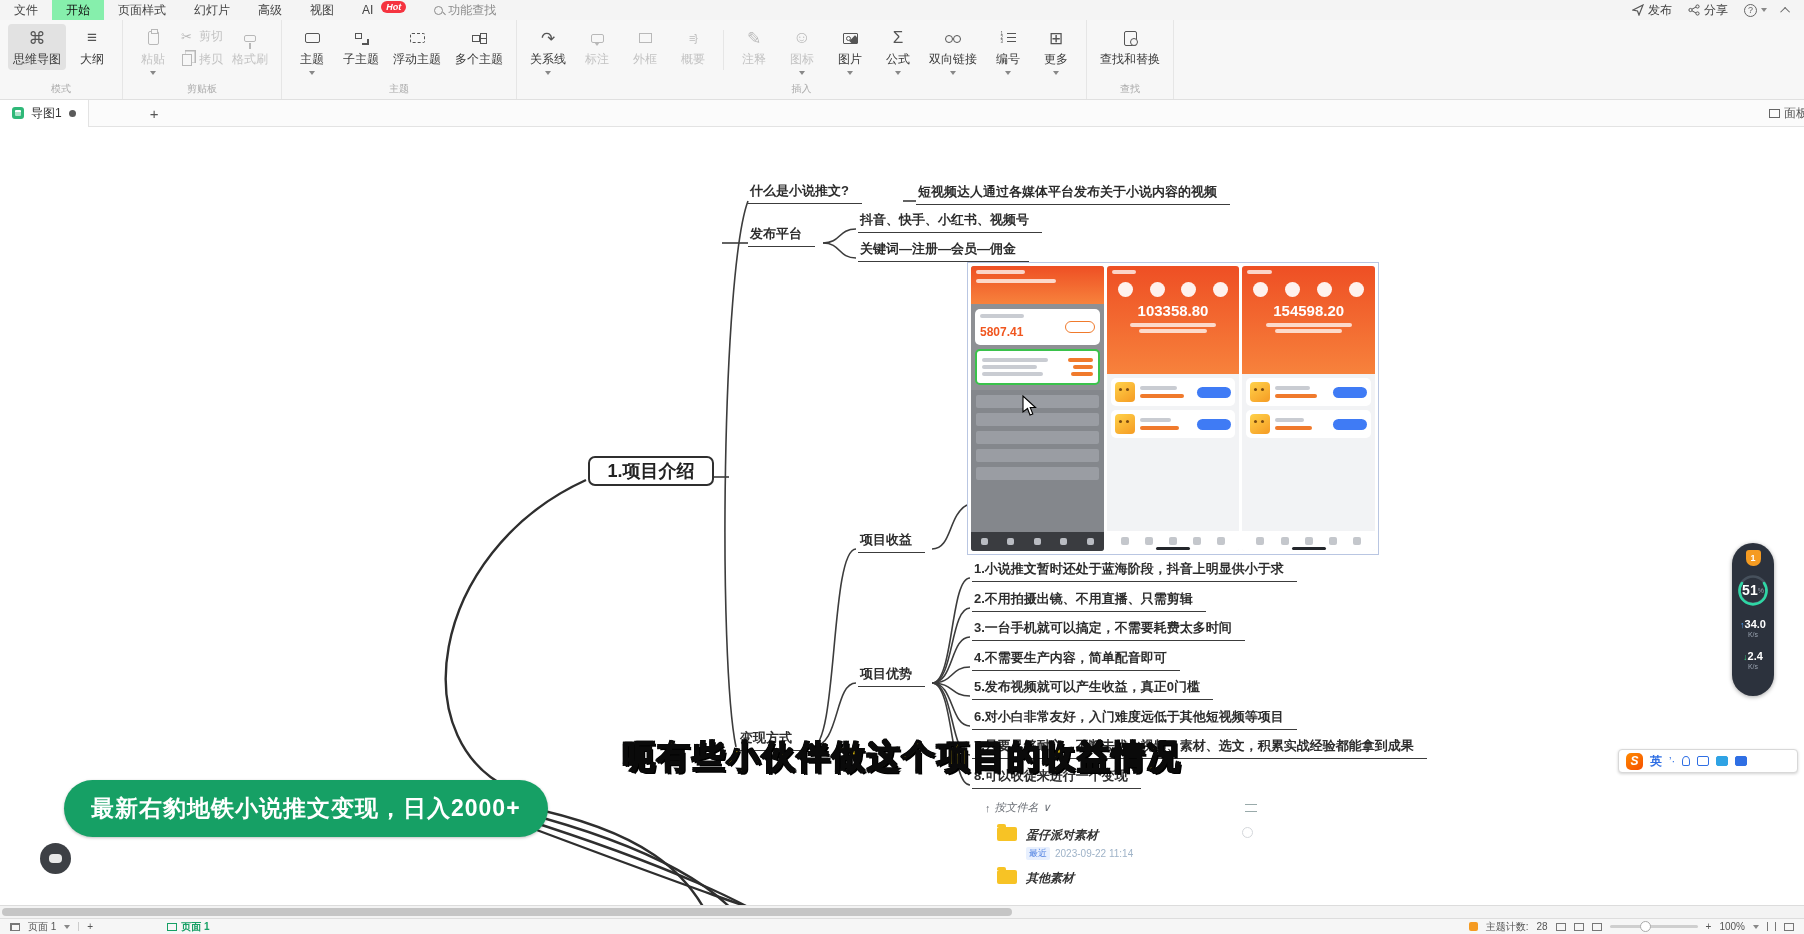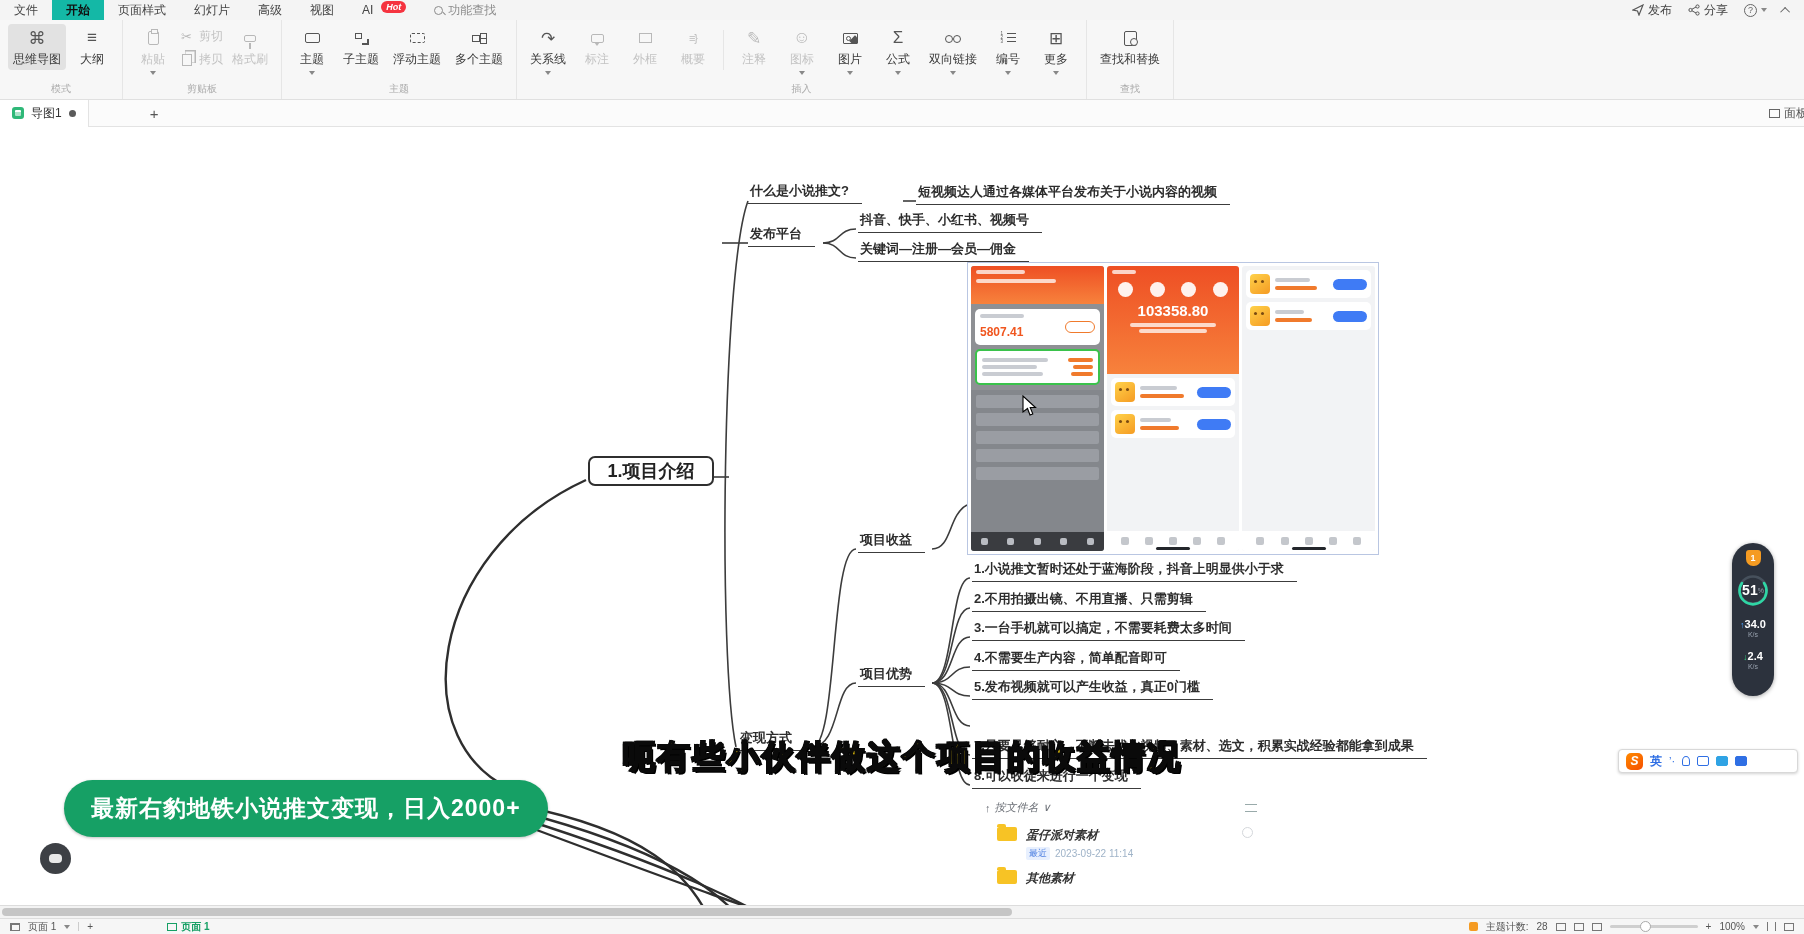--- a/index.html
+++ b/index.html
@@ -4,21 +4,21 @@
 <style>
   * { margin:0; padding:0; box-sizing:border-box; }
   html,body { background:#dfe1e5; }
   #app { position:relative; width:1804px; height:934px; overflow:hidden;
          background:#fff; font-family:"Liberation Sans",sans-serif; color:#333; }
 
   
   .menubar { position:absolute; left:0; top:0; width:100%; height:20px; background:#f4f4f4;
              display:flex; align-items:center; font-size:12px; color:#444; }
   .mtab { padding:2px 14px; height:20px; display:flex; align-items:center; cursor:default; }
-  .mtab.active { font-weight:bold; color:#111; background:#14b8a6; }
+  .mtab.active { font-weight:normal; color:#111; background:#86efac; }
   .hotbadge { background:#f5333f; color:#fff; font-size:9px; font-style:italic; font-weight:bold;
               border-radius:7px; padding:0 5px; height:12px; line-height:12px; margin-left:2px; transform:translateY(-3px); }
   .menusearch { display:flex; align-items:center; gap:5px; color:#8b8b8b; margin-left:28px; }
   .mag { width:9px; height:9px; border:1.4px solid #8b8b8b; border-radius:50%; position:relative; }
   .mag:after { content:""; position:absolute; width:4px; height:1.4px; background:#8b8b8b;
                right:-4px; bottom:-1px; transform:rotate(45deg); }
   .menuright { margin-left:auto; display:flex; align-items:center; gap:16px; padding-right:14px; color:#444; }
   .mr-item { display:flex; align-items:center; gap:4px; }
   .helpcircle { width:13px; height:13px; border:1.2px solid #666; border-radius:50%; font-size:9px;
                 display:flex; align-items:center; justify-content:center; color:#666; }
@@ -451,20 +451,21 @@
     <div class="lbl" style="left:858px; top:113px;">关键词—注册—会员—佣金</div>
     <div class="lbl" style="left:858px; top:404px;">项目收益</div>
     <div class="lbl" style="left:858px; top:538px;">项目优势</div>
     <div class="lbl" style="left:738px; top:602px;">变现方式</div>
 
     <div class="lbl" style="left:972px; top:433px;">1.小说推文暂时还处于蓝海阶段，抖音上明显供小于求</div>
     <div class="lbl" style="left:972px; top:463px;">2.不用拍摄出镜、不用直播、只需剪辑</div>
     <div class="lbl" style="left:972px; top:492px;">3.一台手机就可以搞定，不需要耗费太多时间</div>
     <div class="lbl" style="left:972px; top:522px;">4.不需要生产内容，简单配音即可</div>
     <div class="lbl" style="left:972px; top:551px;">5.发布视频就可以产生收益，真正0门槛</div>
+    <div class="lbl" style="left:972px; top:581px;">6.对小白非常友好，入门难度远低于其他短视频等项目</div>
     <div class="lbl" style="left:972px; top:610px;">7.只要足够耐心，不断去优化视频、素材、选文，积累实战经验都能拿到成果</div>
     <div class="lbl" style="left:972px; top:640px;">8.可以收徒来进行一个变现</div>
 
     <div class="shotframe">
 
       <div class="phone" style="background:#8e9094;">
         <div class="ph-head" style="height:38px;">
           <div class="bar" style="width:40%; margin-bottom:5px;"></div>
           <div class="bar" style="width:65%;"></div>
         </div>
@@ -542,20 +543,32 @@
             <i></i>
             <i></i>
             <i></i>
             <i></i>
             <i></i>
             <span class="homebar"></span>
           </div>
       </div>
 
       <div class="phone">
+        <div class="ph-head" style="height:108px;">
+          <div class="bar" style="width:20%; margin-bottom:4px;"></div>
+          <div class="circrow">
+              <i></i>
+              <i></i>
+              <i></i>
+              <i></i>
+            </div>
+          <div class="ph-balance">154598.20</div>
+          <div class="bar" style="width:70%; margin:2px auto;"></div>
+          <div class="bar" style="width:55%; margin:0 auto;"></div>
+        </div>
         <div class="ph-card">
             <div style="display:flex;align-items:center;gap:5px;">
           <span class="mascot"></span>
           <div style="flex:1">
                 <div class="gbar" style="width:65%;margin-bottom:4px;"></div>
                 <div class="obar" style="width:80%;"></div>
               </div>
           <span class="bluebtn"></span>
             </div>
         </div>

